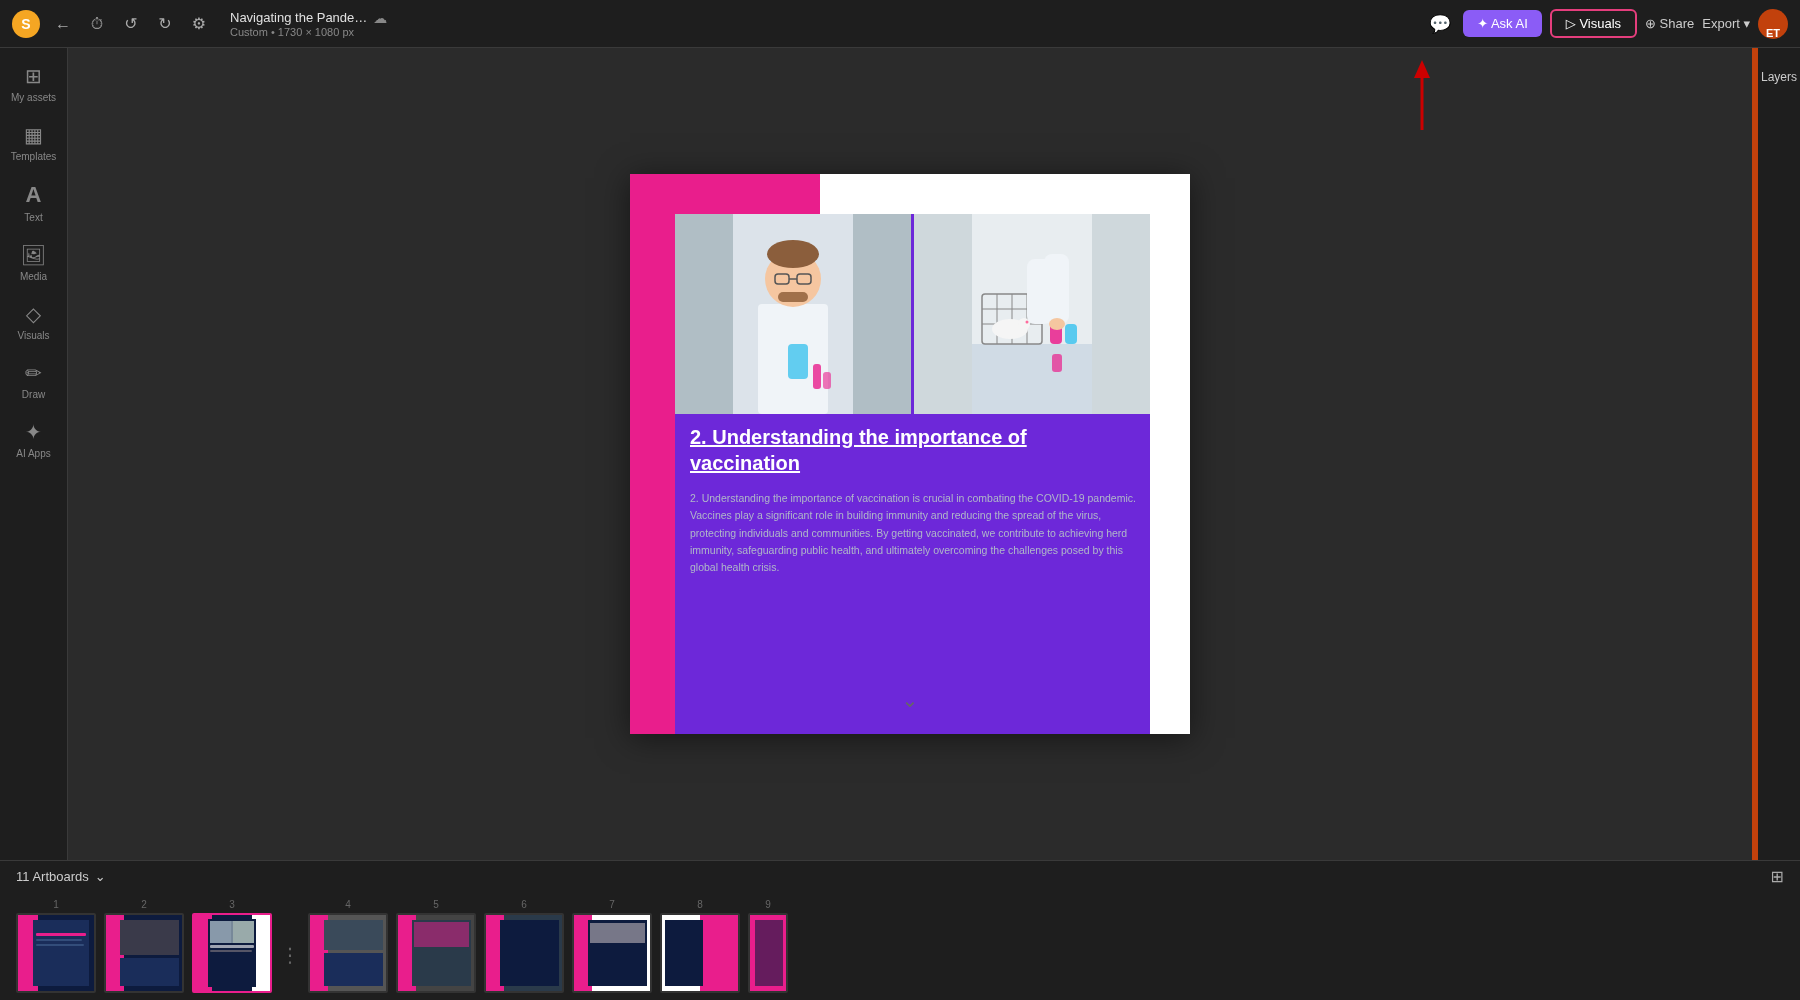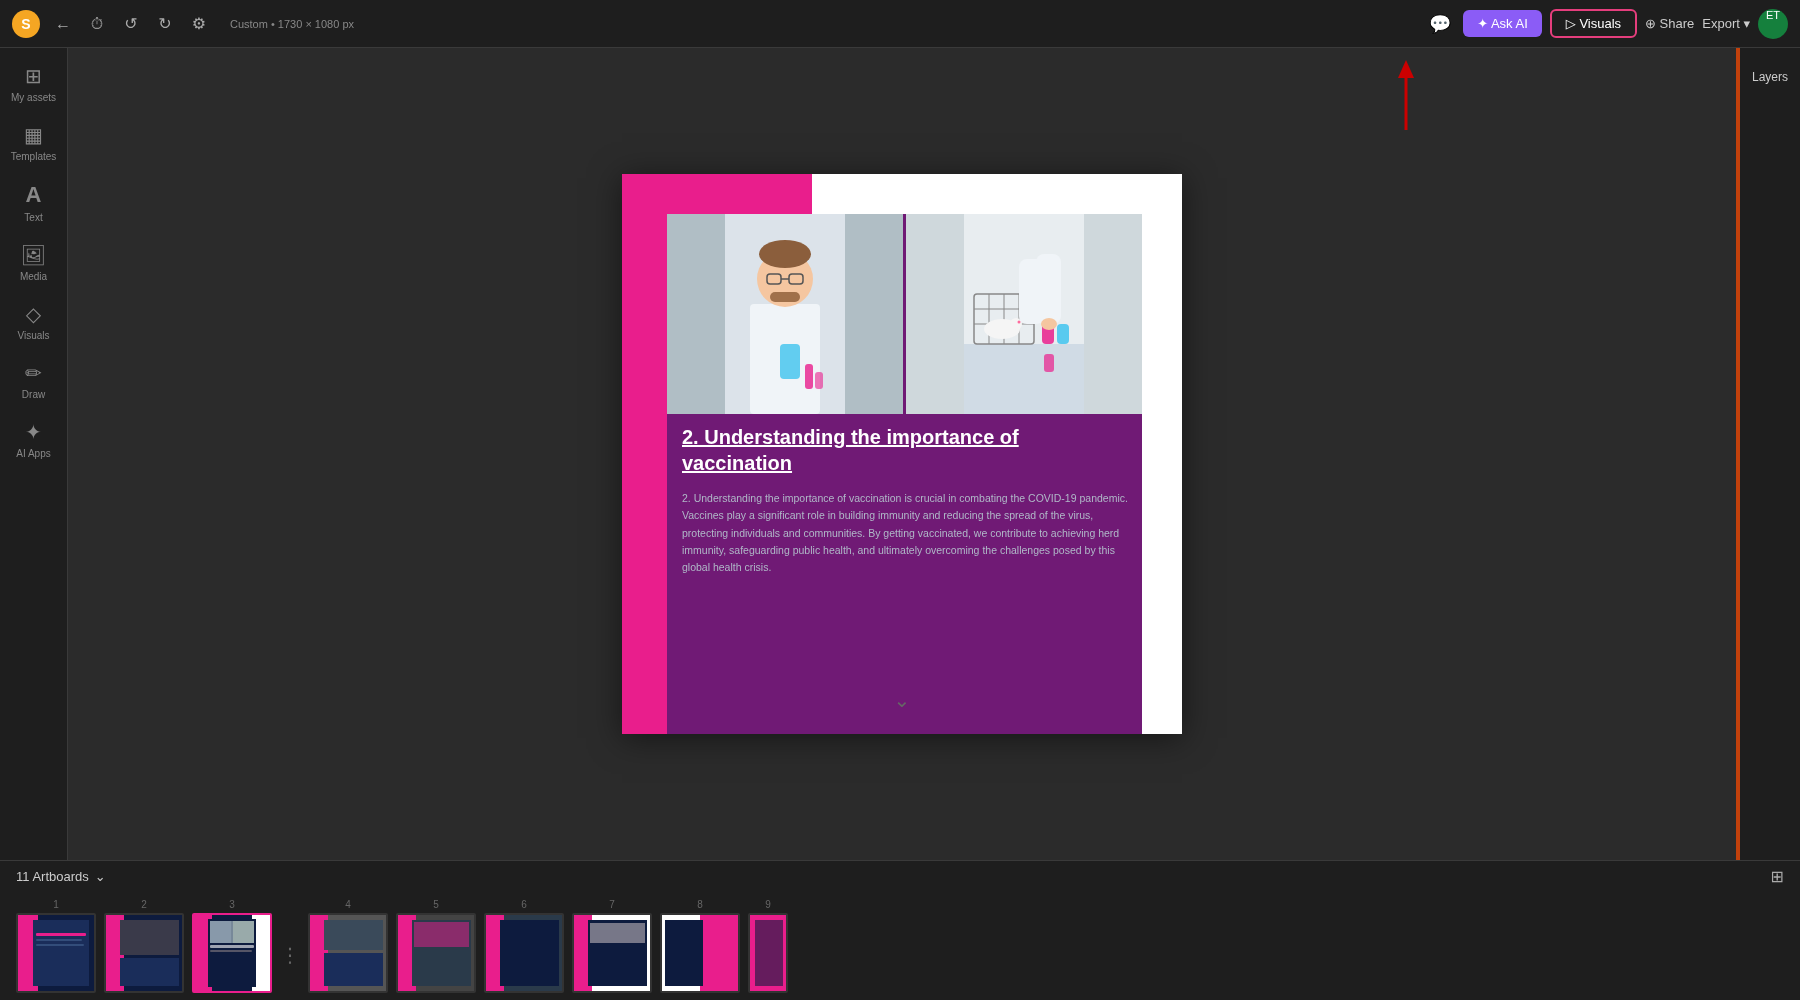--- a/index.html
+++ b/index.html
@@ -64,22 +64,22 @@
     .btn-share {
       background: none; border: none; color: #ccc; font-size: 13px; cursor: pointer;
       display: flex; align-items: flex-end; gap: 4px;
     }
     .btn-export {
       background: none; border: none; color: #ccc; font-size: 13px; cursor: pointer;
       display: flex; align-items: center; gap: 4px;
     }
     .avatar {
       width: 30px; height: 30px; border-radius: 50%;
-      background: #15803d; color: #fff; font-size: 11px; font-weight: 400;
-      display: flex; align-items: flex-start; justify-content: center;
+      background: #c2410c; color: #fff; font-size: 11px; font-weight: 700;
+      display: flex; align-items: flex-end; justify-content: center;
     }
 
     
     .main-area {
       display: flex; flex: 1; overflow: hidden;
     }
 
     
     .left-sidebar {
       width: 68px;
@@ -101,23 +101,23 @@
     
     .canvas-area {
       flex: 1;
       background: #2b2b2b;
       display: flex; flex-direction: column; align-items: center; justify-content: center;
       position: relative; overflow: hidden;
     }
 
     
     .right-sidebar {
-      width: 64px;
+      width: 48px;
       background: #1e1e1e;
-      border-left: 4px solid #c2410c;
+      border-left: 6px solid #c2410c;
       display: flex; flex-direction: column; align-items: center;
       padding: 8px 0;
       flex-shrink: 0;
     }
 
     
     .slide-canvas {
       width: 560px;
       height: 560px;
       position: relative;
@@ -186,20 +186,24 @@
     <span>S</span>
   </div>
   <div class="topbar-nav-icons">
     <button class="topbar-icon-btn" title="Back">←</button>
     <button class="topbar-icon-btn" title="History">⏱</button>
     <button class="topbar-icon-btn" title="Undo">↺</button>
     <button class="topbar-icon-btn" title="Redo">↻</button>
     <button class="topbar-icon-btn" title="Settings">⚙</button>
   </div>
   <div class="topbar-title-area">
+    <div class="topbar-title">
+      <span>Navigating the Pande…</span>
+      <span class="cloud-icon">☁</span>
+    </div>
     <div class="topbar-subtitle">Custom • 1730 × 1080 px</div>
   </div>
   <div class="topbar-right">
     <button class="topbar-right-icon">💬</button>
     <button class="btn-ask-ai">
       <span>✦ Ask AI</span>
     </button>
     <button class="btn-present">
       <span>▷ Visuals</span>
     </button>
@@ -256,21 +260,21 @@
         <polygon points="20,0 12,18 28,18" fill="#cc0000"></polygon>
       </svg>
     </div>
 
     <div class="slide-canvas" style="position:relative;overflow:hidden;">
 
       <div style="position:absolute;left:0;top:0;width:190px;height:100%;background:#e91e8c;z-index:1;"></div>
 
       <div style="position:absolute;right:0;top:0;width:185px;height:100%;background:#fff;z-index:1;"></div>
 
-      <div style="position:absolute;left:45px;top:40px;width:475px;height:614px;background:#701a75;z-index:2;">
+      <div style="position:absolute;left:45px;top:40px;width:475px;height:614px;background:#6d28d9;z-index:2;">
 
         <div style="display:flex;gap:3px;height:200px;position:absolute;top:0;left:0;right:0;">
 
           <div style="flex:1;background:#b0bec5;display:flex;align-items:center;justify-content:center;overflow:hidden;position:relative;">
             <svg width="100%" height="100%" viewBox="0 0 120 200" xmlns="http://www.w3.org/2000/svg">
               <rect width="120" height="200" fill="#dce3ea"></rect>
 
               <rect x="25" y="90" width="70" height="110" rx="4" fill="#f0f4f8"></rect>
 
               <circle cx="60" cy="65" r="28" fill="#f5c6a0"></circle>

